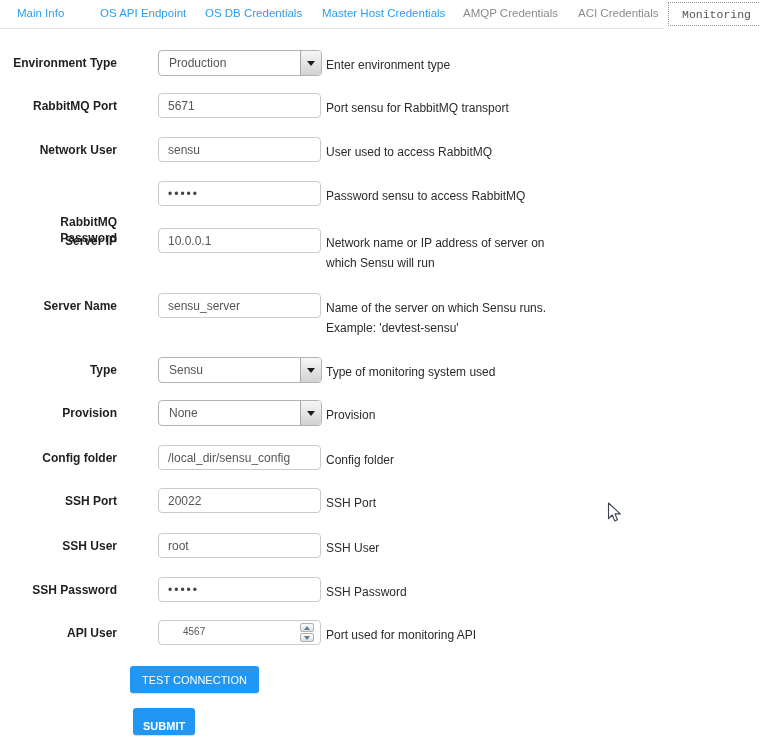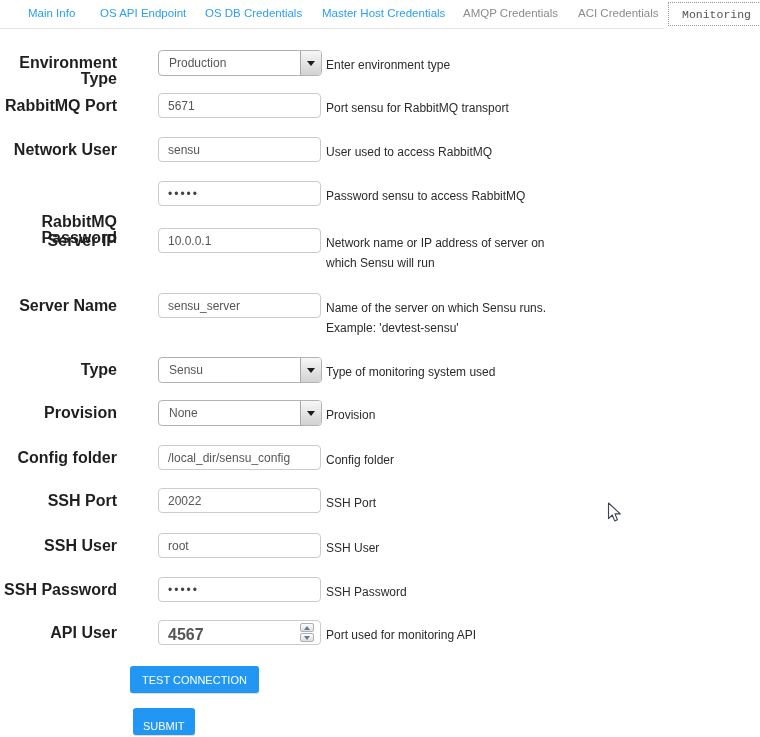--- a/index.html
+++ b/index.html
@@ -15,27 +15,27 @@
   .tab-divider { position:absolute; top:28px; left:0; width:664px; height:1px; background:#e4e4e4; }
   .tab {
     position:absolute; top:7px; font-size:11.5px; white-space:nowrap;
     color:#2b9ff0; cursor:pointer;
   }
   .tab.muted { color:#8b8b8b; cursor:default; }
   .tab.active {
     top:2px; height:24px; display:flex; align-items:center; padding:0 13px;
     color:#555; border:1px dotted #969696; background:#fff; cursor:default;font-family:Liberation Mono, monospace;
   }
-  .t0{left:28px}.t1{left:100px}.t2{left:205px}.t3{left:322px}.t4{left:463px}.t5{left:578px}.t6{left:668px}
+  .t0{left:17px}.t1{left:100px}.t2{left:205px}.t3{left:322px}.t4{left:463px}.t5{left:578px}.t6{left:668px}
 
   
   .row { position:absolute; left:0; width:760px; }
   .lbl {
     position:absolute; left:0; top:0; width:117px; padding-top:5px;
-    text-align:right; font-size:16px; font-weight:bold; color:#1f1f1f; line-height:16px;
+    text-align:right; font-size:12px; font-weight:bold; color:#1f1f1f; line-height:16px;
   }
   .lbl.narrow { left:27px; width:90px;margin-top:28px; }
   .fld { position:absolute; left:142px; top:0;padding-left:16px; }
   .help {
     position:absolute; left:326px; top:0; width:250px; padding-top:5px;
     font-size:12px; color:#2b2b2b; line-height:20px;
   }
 
   
   .tinput {
@@ -54,40 +54,40 @@
   .sbtn {
     position:absolute; right:0; top:0; width:21px; height:24px;
     border-left:1px solid #a8a8a8; border-radius:0 3px 3px 0;
     background:linear-gradient(#f7f7f7, #d2d2d2);
     display:flex; align-items:center; justify-content:center; cursor:pointer;
   }
   .stri { width:0; height:0; border-left:4px solid transparent; border-right:4px solid transparent; border-top:5px solid #1d1d1d; }
 
   
   .numwrap { position:relative; }
-  .numval { position:absolute; left:9px; top:5px; font-size:16px; color:#565656;font-weight:bold; }
+  .numval { position:absolute; left:24px; top:5px; font-size:10px; color:#565656; }
   .spinner { position:absolute; right:6px; top:2px; width:14px; }
   .spin {
     width:14px; height:9px; margin-bottom:1px; border:1px solid #b0b0b0; border-radius:2px;
     background:linear-gradient(#fdfdfd, #dedede);
     display:flex; align-items:center; justify-content:center; cursor:pointer;
   }
   .tri { width:0; height:0; }
   .tri.up { border-left:3px solid transparent; border-right:3px solid transparent; border-bottom:4px solid #5b7da0; }
   .tri.dn { border-left:3px solid transparent; border-right:3px solid transparent; border-top:4px solid #5b7da0; }
 
   
   .btn {
     position:absolute; background:#2196f3; color:#fff; border:none; border-radius:3px;
     height:27px; font-size:11px; padding:8px 12px; cursor:pointer;
     font-family:"Liberation Sans", "DejaVu Sans", sans-serif;
     box-shadow:0 1px 1px rgba(0,0,0,0.15);
   }
   #btn-test { left:130px; top:666px; }
-  #btn-submit { left:133px; top:708px; padding:12px 10px; }
+  #btn-submit { left:133px; top:708px; padding:12px 10px;font-weight:bold; }
 
   
   .cursor { position:absolute; left:607px; top:502px; pointer-events:none; }
 </style>
 </head>
 <body>
 
 <div class="tabbar">
   <div class="tab t0">Main Info</div>
   <div class="tab t1">OS API Endpoint</div>

